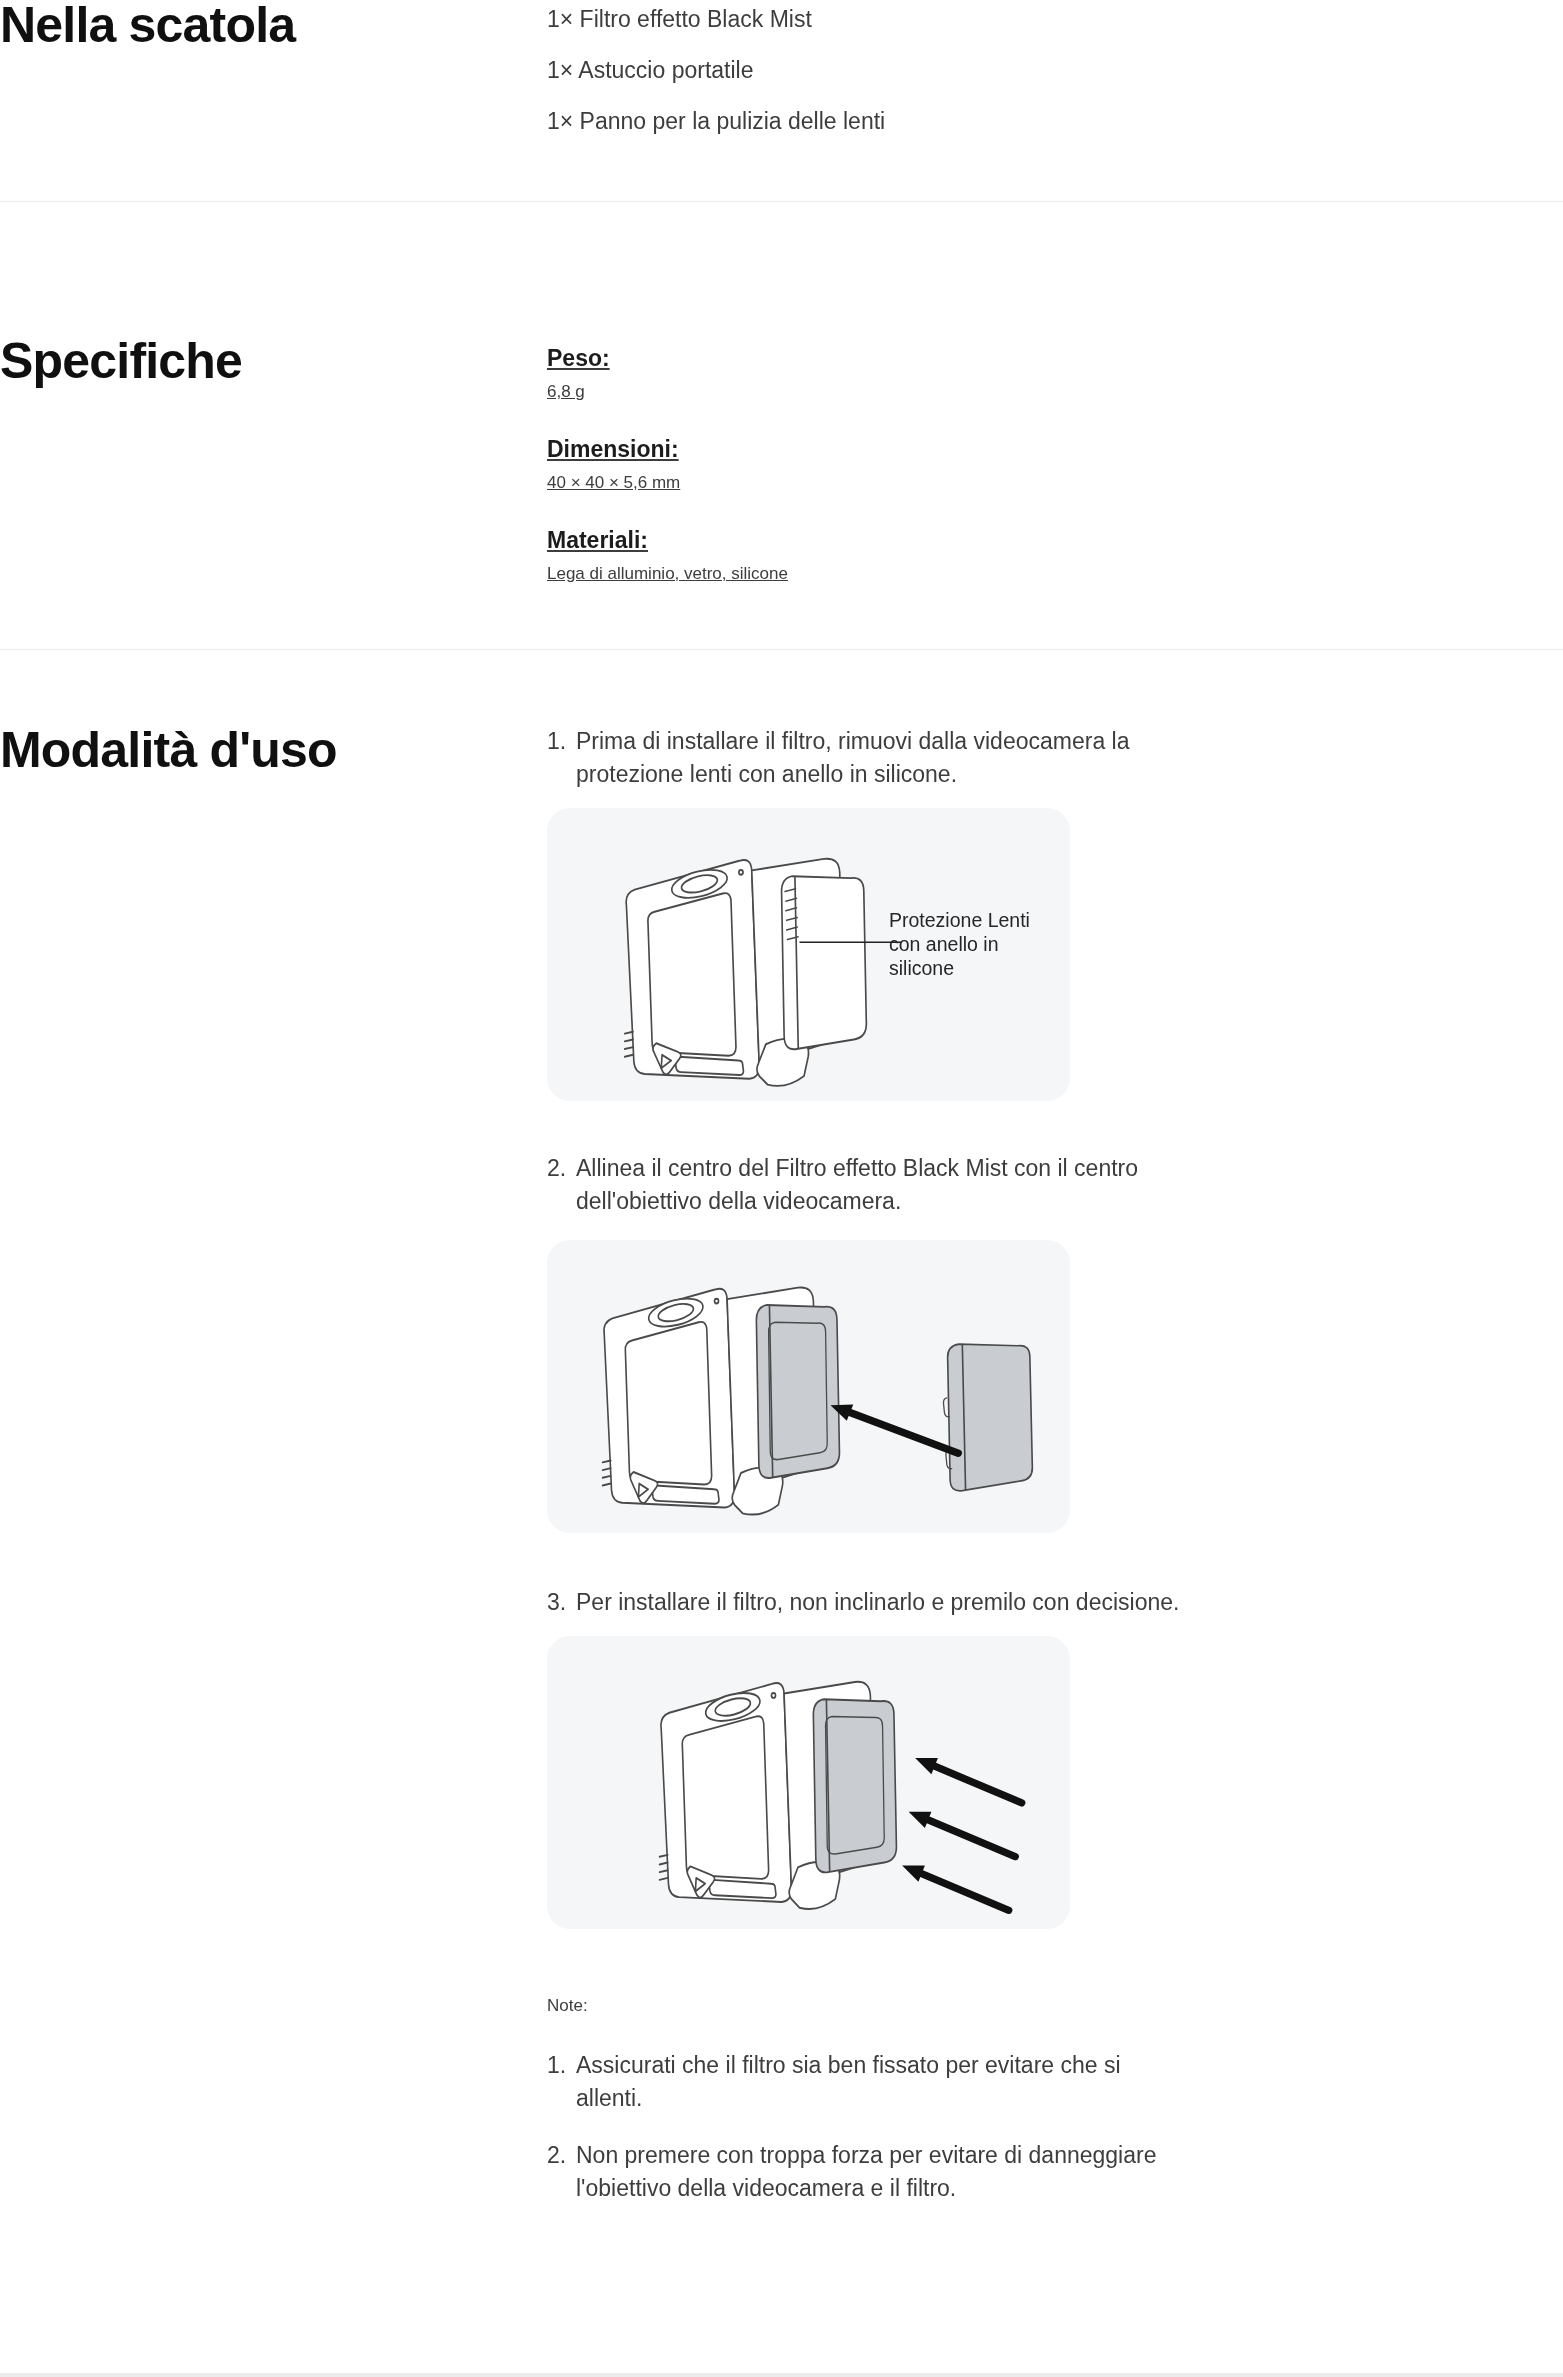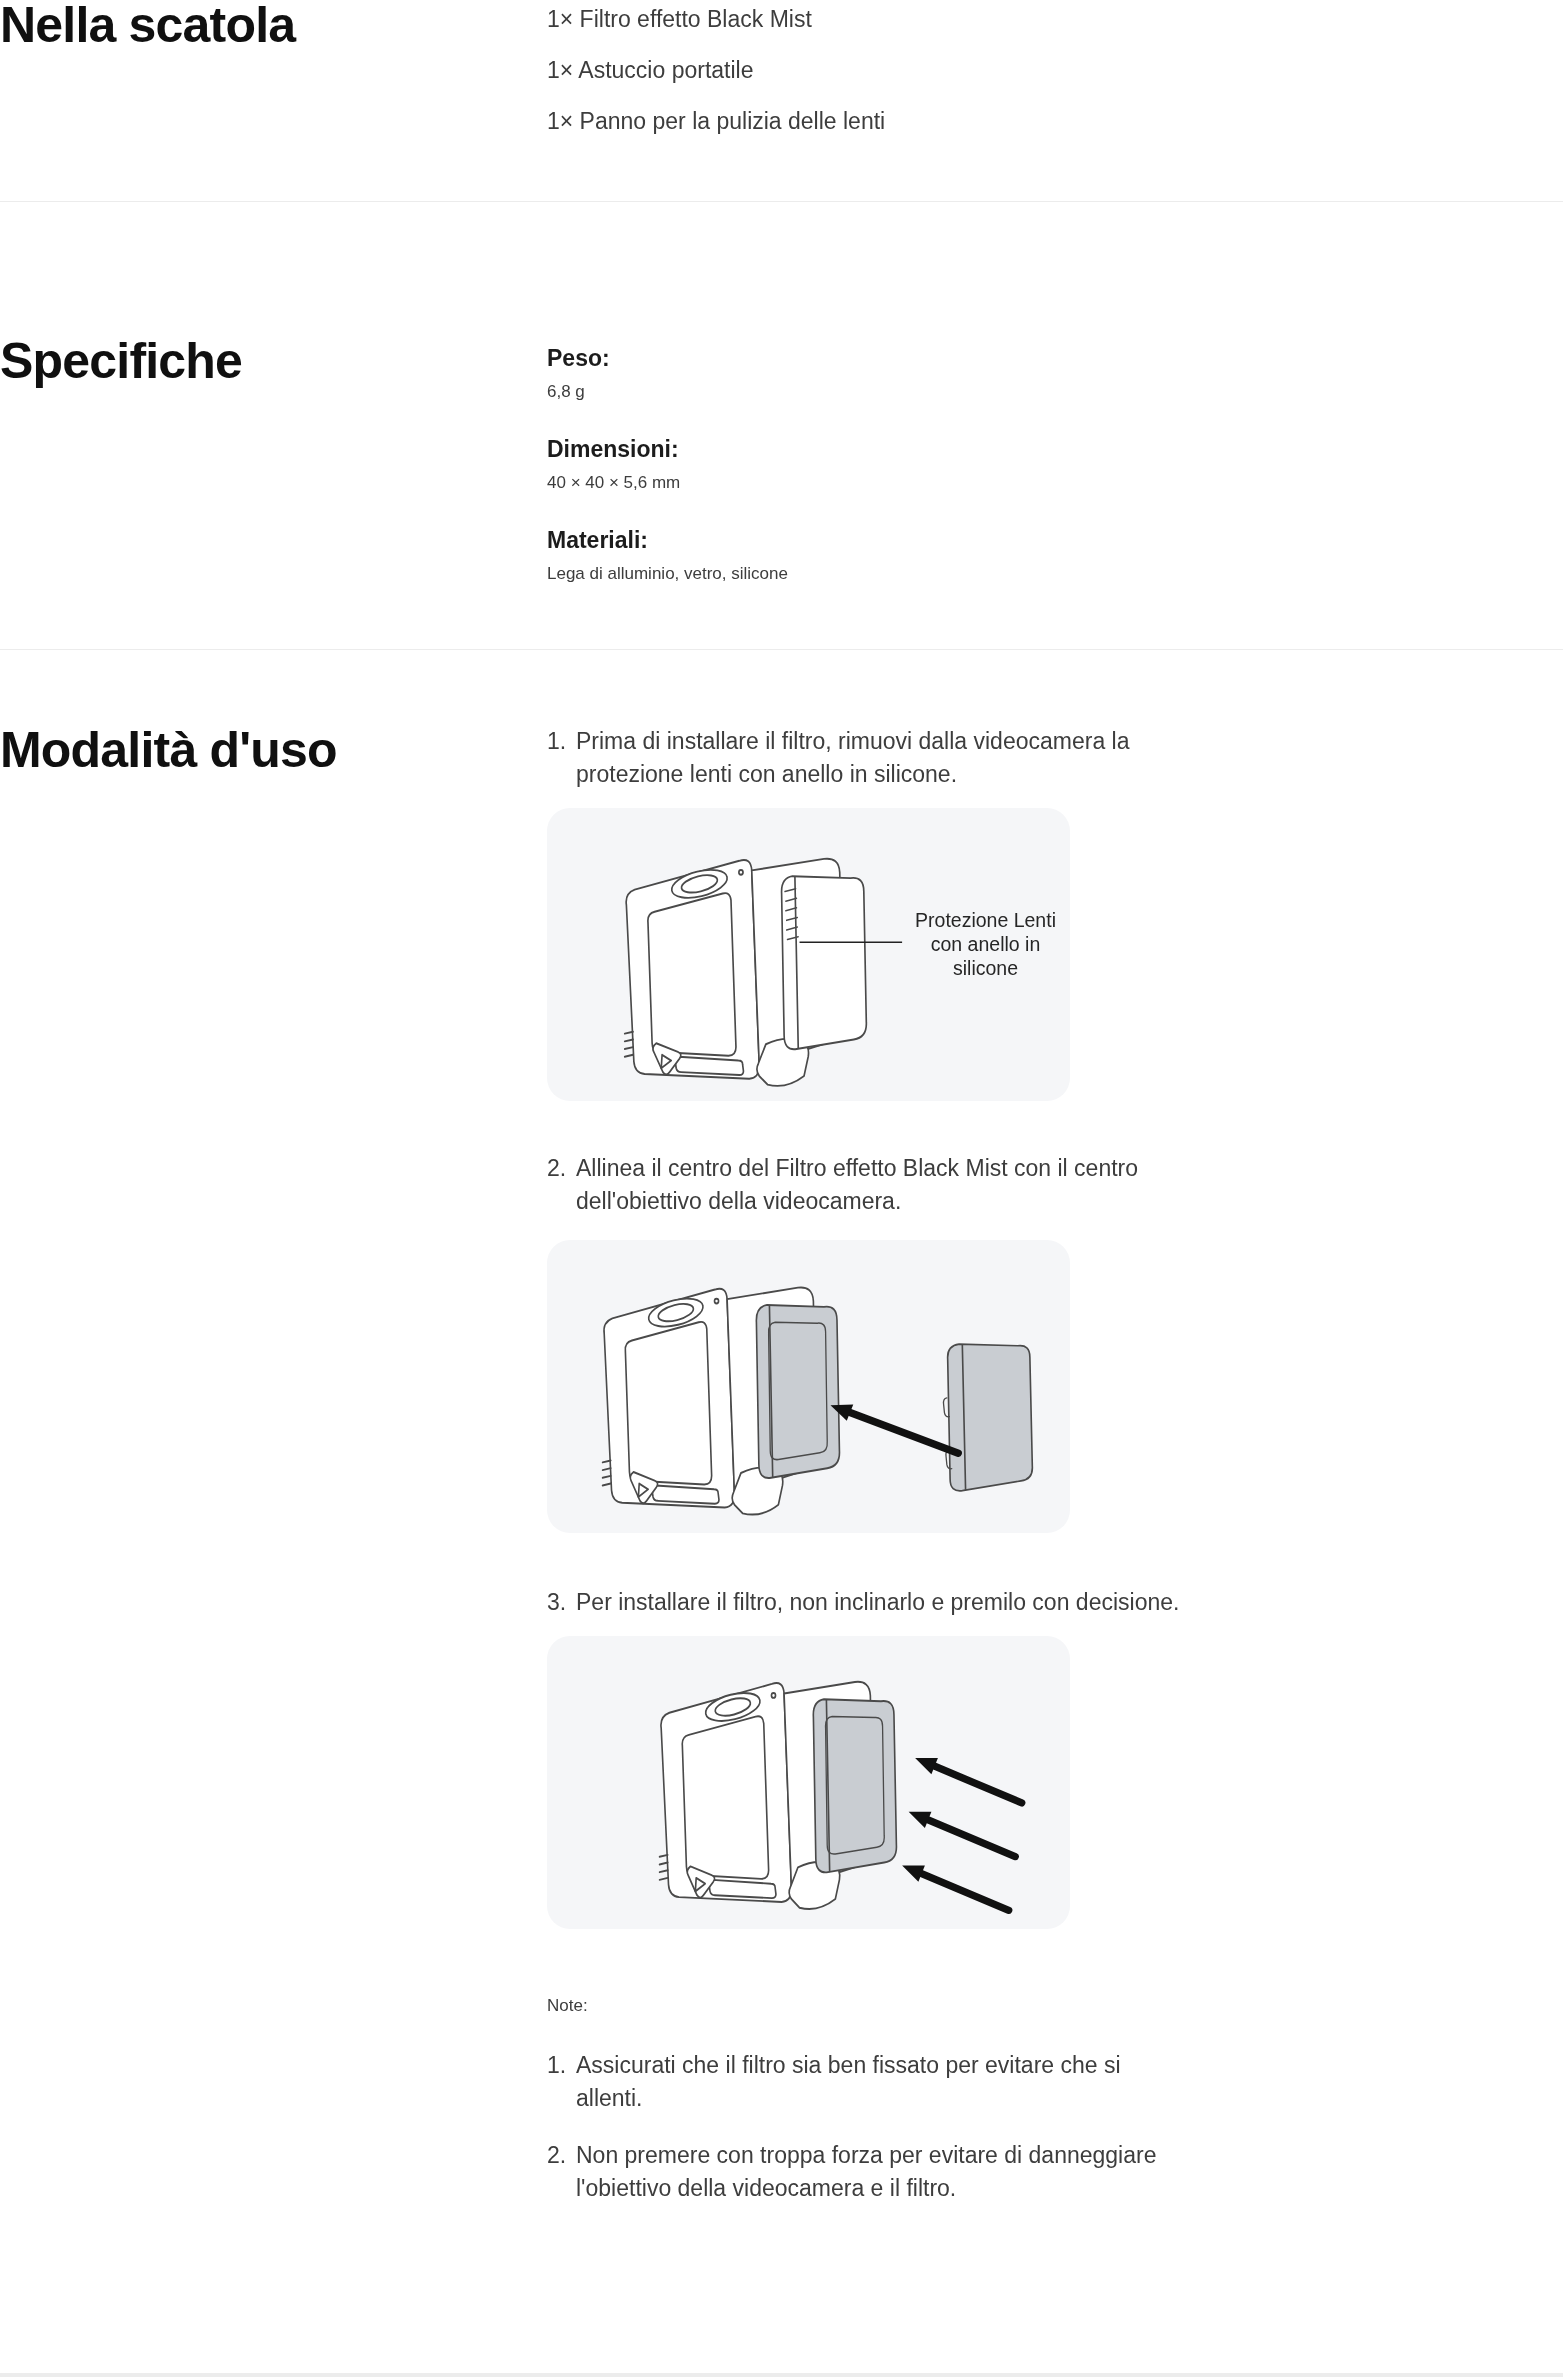--- a/index.html
+++ b/index.html
@@ -20,21 +20,21 @@
   #sec-box { padding-bottom:66px; }
   #sec-box .col-r { padding-top:4.9px; }
   .box-list { list-style:none; }
   .box-list li { font-size:23px; line-height:28px; color:#3d3d3d; margin-bottom:23px; }
   .box-list li:last-child { margin-bottom:0; }
 
   .divider { width:1563px; height:1.6px; background:#ececec; }
 
   
   #sec-specs { padding-top:134px; padding-bottom:61px; }
-  #sec-specs .col-r { padding-top:7.3px; }
+  #sec-specs .col-r { padding-top:7.3px;text-decoration:underline; }
   .spec-row { margin-bottom:29px; }
   .spec-row:last-child { margin-bottom:0; }
   .spec-label { font-size:23px; line-height:28px; font-weight:700; color:#1c1c1c; }
   .spec-value { font-size:17px; line-height:28px; color:#3d3d3d; margin-top:6px; }
 
   
   #sec-usage { padding-top:75px; }
   .step { display:flex; font-size:23px; line-height:33px; color:#3d3d3d; }
   .step .num { flex:0 0 29px; width:29px; }
   .step .txt { max-width:651px; }
@@ -44,22 +44,22 @@
     background:#f5f6f8; border-radius:23px; overflow:hidden;
   }
   #card-1 { margin-top:17px; }
   #step-2 { margin-top:51px; }
   #card-2 { margin-top:22px; }
   #step-3 { margin-top:53px; }
   #card-3 { margin-top:17px; }
   .figure-card svg { position:absolute; left:0; top:0; }
 
   .fig-label {
-    position:absolute; left:361px; top:101px; width:155px;
-    font-size:19.5px; line-height:23.6px; color:#262626;text-align:center;
+    position:absolute; left:342px; top:101px; width:155px;
+    font-size:19.5px; line-height:23.6px; color:#262626;
   }
 
   .notes-title { margin-top:63px; font-size:17px; line-height:28px; color:#3d3d3d; }
   .note { display:flex; font-size:23px; line-height:33px; color:#3d3d3d; }
   .note .num { flex:0 0 29px; width:29px; }
   .note .txt { max-width:603px; }
   #note-1 { margin-top:28.5px; }
   #note-2 { margin-top:24.4px; }
 
   .bottom-strip { position:absolute; left:0; top:2373px; width:1563px; height:4.1px; background:#ececec; }

